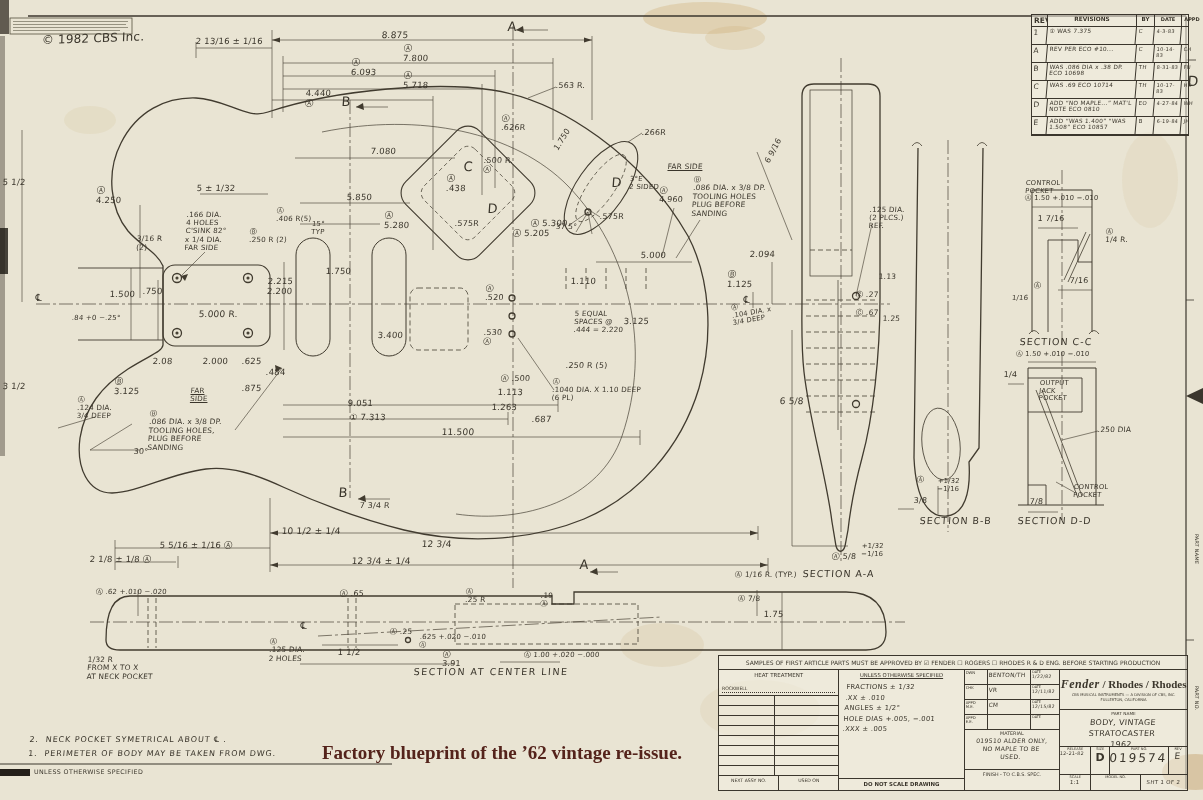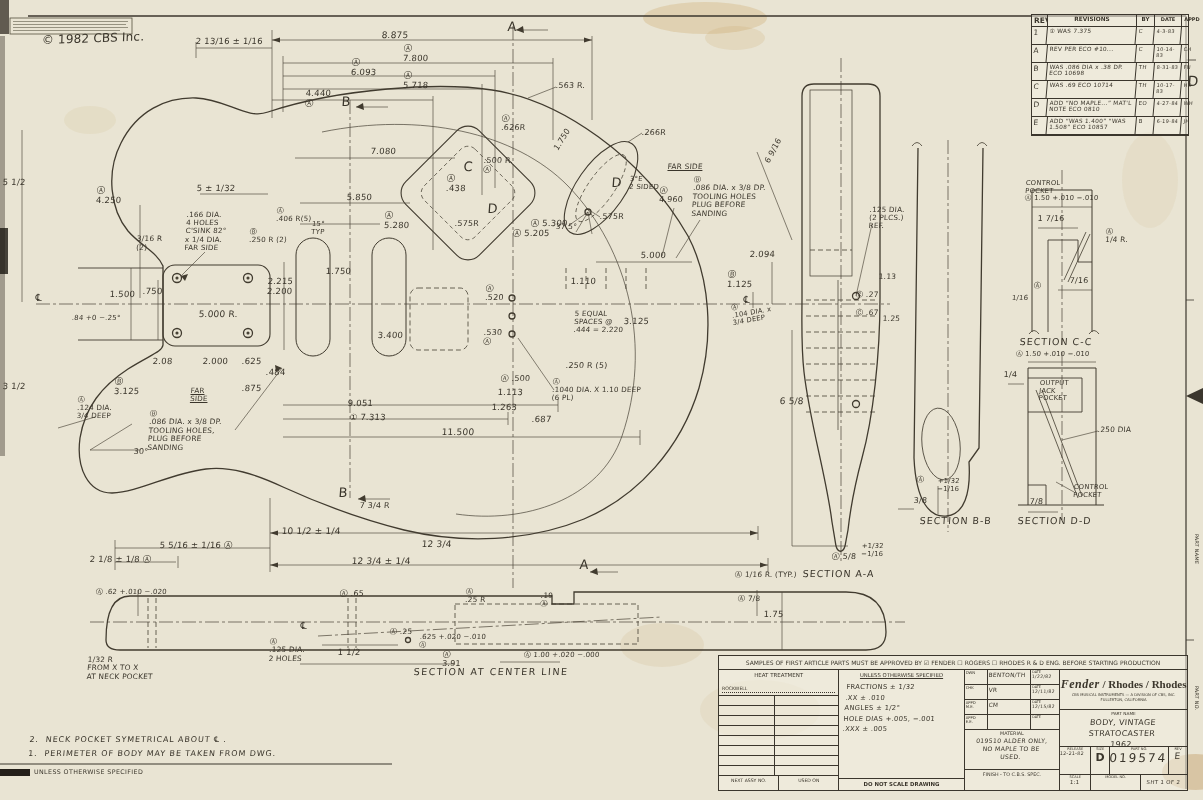--- a/index.html
+++ b/index.html
@@ -612,14 +612,15 @@
     </div>
   </div>
 
   <div class="notes hand"><span>2.  NECK POCKET SYMETRICAL ABOUT ℄ .</span>
 <span>1.  PERIMETER OF BODY MAY BE TAKEN FROM DWG.</span></div>
 
   <div class="uos-strip">
     <span class="blob"></span><span>UNLESS OTHERWISE SPECIFIED</span>
   </div>
 
+  <div class="caption">Factory blueprint of the ’62 vintage re-issue.</div>
 
 </div>
 
 </body></html>

